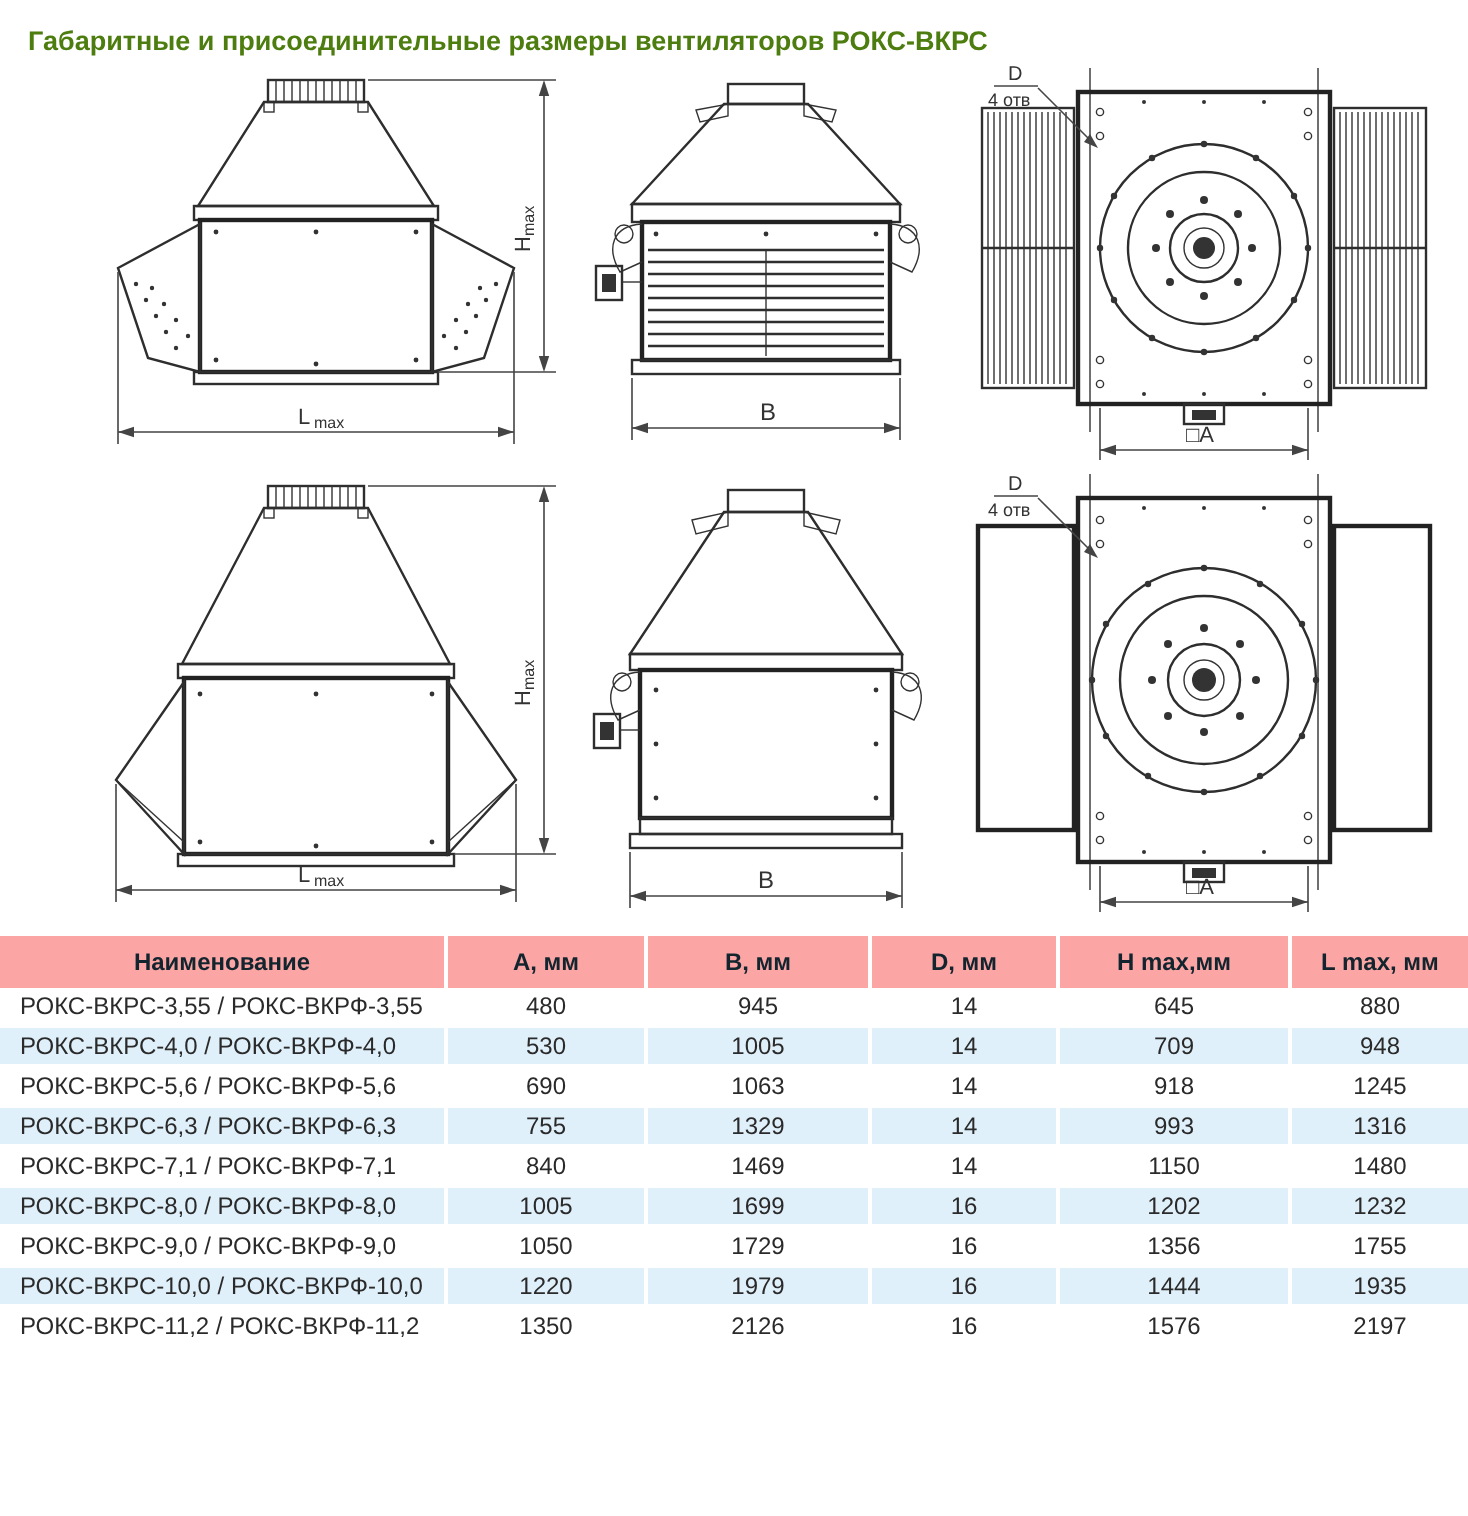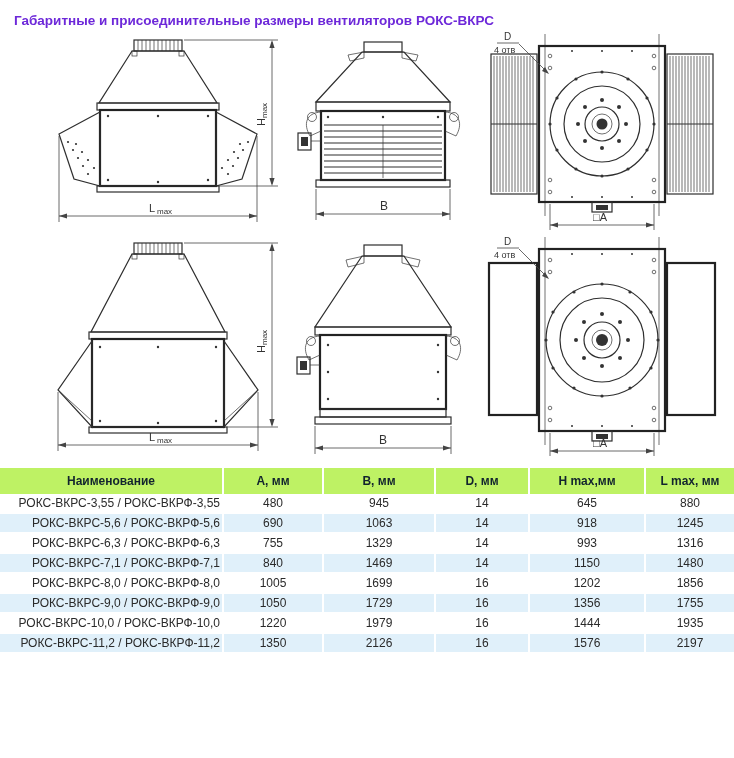--- a/index.html
+++ b/index.html
@@ -1,34 +1,34 @@
 <!DOCTYPE html>
 <html><head>
 <meta charset="utf-8">
 <style>
   html,body{margin:0;padding:0;background:#fff;}
   body{width:734px;height:758px;font-family:"Liberation Sans",sans-serif;color:#222;overflow:hidden;}
   .page{width:734px;}
   h1.page-title{margin:10px 0 0 14px;font-size:17px;letter-spacing:.2px;color:#2ba7dc;font-weight:bold;}
-  h2.section-title{margin:13px 0 2px 14px;font-size:13.5px;color:#6d28d9;font-weight:bold;}
+  h2.section-title{margin:13px 0 2px 14px;font-size:13.5px;color:#4d7c0f;font-weight:bold;}
   .drawings-row{display:flex;align-items:flex-start;padding-left:28px;}
   .drawings-row svg{display:block;}
   svg text{font-family:"Liberation Sans",sans-serif;fill:#333;}
   .dim-line{stroke:#444;stroke-width:.8;fill:none;}
   .dim-arrow{fill:#444;stroke:none;}
   .thin{stroke:#333;stroke-width:.7;fill:none;}
   .mid{stroke:#2e2e2e;stroke-width:1.2;fill:none;}
   .thick{stroke:#222;stroke-width:2.2;fill:none;}
   .rivet{fill:#333;stroke:none;}
   table.dims{width:734px;border-collapse:collapse;margin-top:8px;font-size:12px;table-layout:fixed;}
-  table.dims th{background:#bef264;color:#12242e;font-weight:bold;padding:6px 2px;text-align:center;border-left:2px solid #fff;}
+  table.dims th{background:#fca5a5;color:#12242e;font-weight:bold;padding:6px 2px;text-align:center;border-left:2px solid #fff;}
   table.dims th:first-child{border-left:none;}
   table.dims td{padding:2px 2px;text-align:center;color:#2a2a2a;border-left:2px solid #fff;border-bottom:2px solid #fff;}
   table.dims td:first-child{border-left:none;}
-  table.dims td.c-name{text-align:right;padding-left:10px;}
+  table.dims td.c-name{text-align:left;padding-left:10px;}
   table.dims tbody tr:nth-child(even){background:#e0f0fa;}
 </style>
 </head>
 <body>
 
 <div class="page">
 
   <h2 class="section-title">Габаритные и присоединительные размеры вентиляторов РОКС-ВКРС</h2>
 
   <div class="drawings-row">
@@ -398,20 +398,28 @@
     <tbody>
         <tr>
           <td class="c-name">РОКС-ВКРС-3,55 / РОКС-ВКРФ-3,55</td>
           <td>480</td>
           <td>945</td>
           <td>14</td>
           <td>645</td>
           <td>880</td>
         </tr>
         <tr>
+          <td class="c-name">РОКС-ВКРС-4,0 / РОКС-ВКРФ-4,0</td>
+          <td>530</td>
+          <td>1005</td>
+          <td>14</td>
+          <td>709</td>
+          <td>948</td>
+        </tr>
+        <tr>
           <td class="c-name">РОКС-ВКРС-5,6 / РОКС-ВКРФ-5,6</td>
           <td>690</td>
           <td>1063</td>
           <td>14</td>
           <td>918</td>
           <td>1245</td>
         </tr>
         <tr>
           <td class="c-name">РОКС-ВКРС-6,3 / РОКС-ВКРФ-6,3</td>
           <td>755</td>
@@ -427,21 +435,21 @@
           <td>14</td>
           <td>1150</td>
           <td>1480</td>
         </tr>
         <tr>
           <td class="c-name">РОКС-ВКРС-8,0 / РОКС-ВКРФ-8,0</td>
           <td>1005</td>
           <td>1699</td>
           <td>16</td>
           <td>1202</td>
-          <td>1856</td>
+          <td>1232</td>
         </tr>
         <tr>
           <td class="c-name">РОКС-ВКРС-9,0 / РОКС-ВКРФ-9,0</td>
           <td>1050</td>
           <td>1729</td>
           <td>16</td>
           <td>1356</td>
           <td>1755</td>
         </tr>
         <tr>

